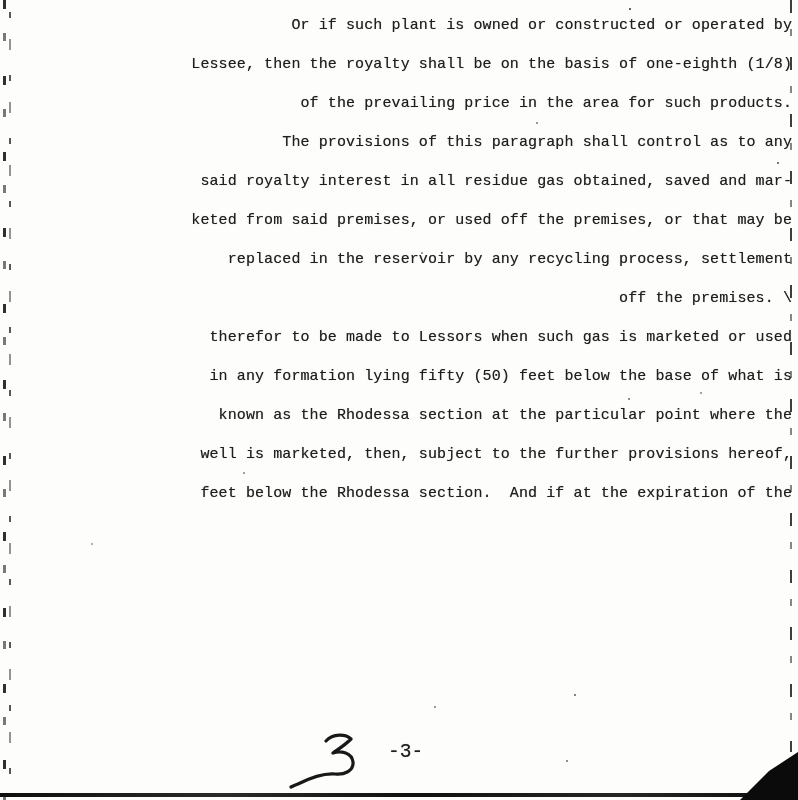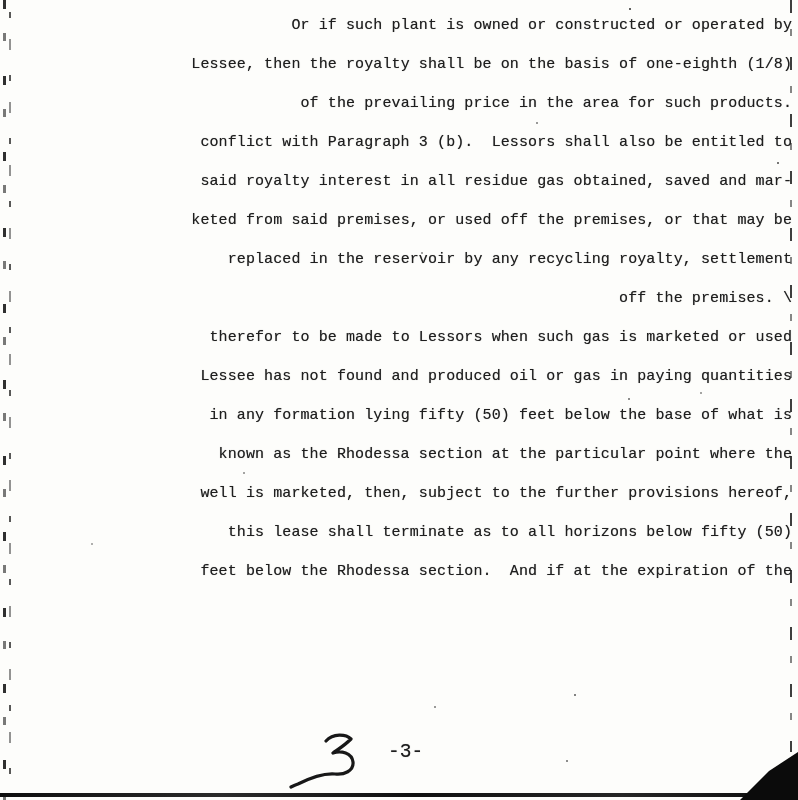--- a/index.html
+++ b/index.html
@@ -133,31 +133,29 @@
 
   <div class="edge-left-a"></div>
   <div class="edge-left-b"></div>
   <div class="edge-right"></div>
   <div class="speckles"></div>
 
   <div class="text-block">
     <div class="tline">      Or if such plant is owned or constructed or operated by</div>
     <div class="tline">Lessee, then the royalty shall be on the basis of one-eighth (1/8)</div>
     <div class="tline">of the prevailing price in the area for such products.</div>
-    <div class="tline">conflict with Paragraph 3 (b).  Lessors shall also be entitled to</div>
+    <div class="tline">      The provisions of this paragraph shall control as to any</div>
     <div class="tline">said royalty interest in all residue gas obtained, saved and mar-</div>
     <div class="tline">keted from said premises, or used off the premises, or that may be</div>
-    <div class="tline">replaced in the reservoir by any recycling royalty, settlement</div>
+    <div class="tline">replaced in the reservoir by any recycling process, settlement</div>
     <div class="tline">off the premises. \</div>
     <div class="tline">therefor to be made to Lessors when such gas is marketed or used</div>
-    <div class="tline">Lessee has not found and produced oil or gas in paying quantities</div>
     <div class="tline">in any formation lying fifty (50) feet below the base of what is</div>
     <div class="tline">known as the Rhodessa section at the particular point where the</div>
     <div class="tline">well is marketed, then, subject to the further provisions hereof,</div>
-    <div class="tline">this lease shall terminate as to all horizons below fifty (50)</div>
     <div class="tline">feet below the Rhodessa section.  And if at the expiration of the</div>
   </div>
 
   <div class="handwritten">
     <span class="sr-only">3</span>
     <svg width="112" height="66" viewBox="0 0 112 66">
       <path class="ink" d="M44 17 C51 9 64 10 69 15 C62 22 55 26 51 29 C59 26 70 29 71 38 C72 47 62 51 53 50 C41 49 28 54 16 60 C13 61 11 62 9 63"></path>
     </svg>
   </div>
   <div class="typed-pagenum">-3-</div>

